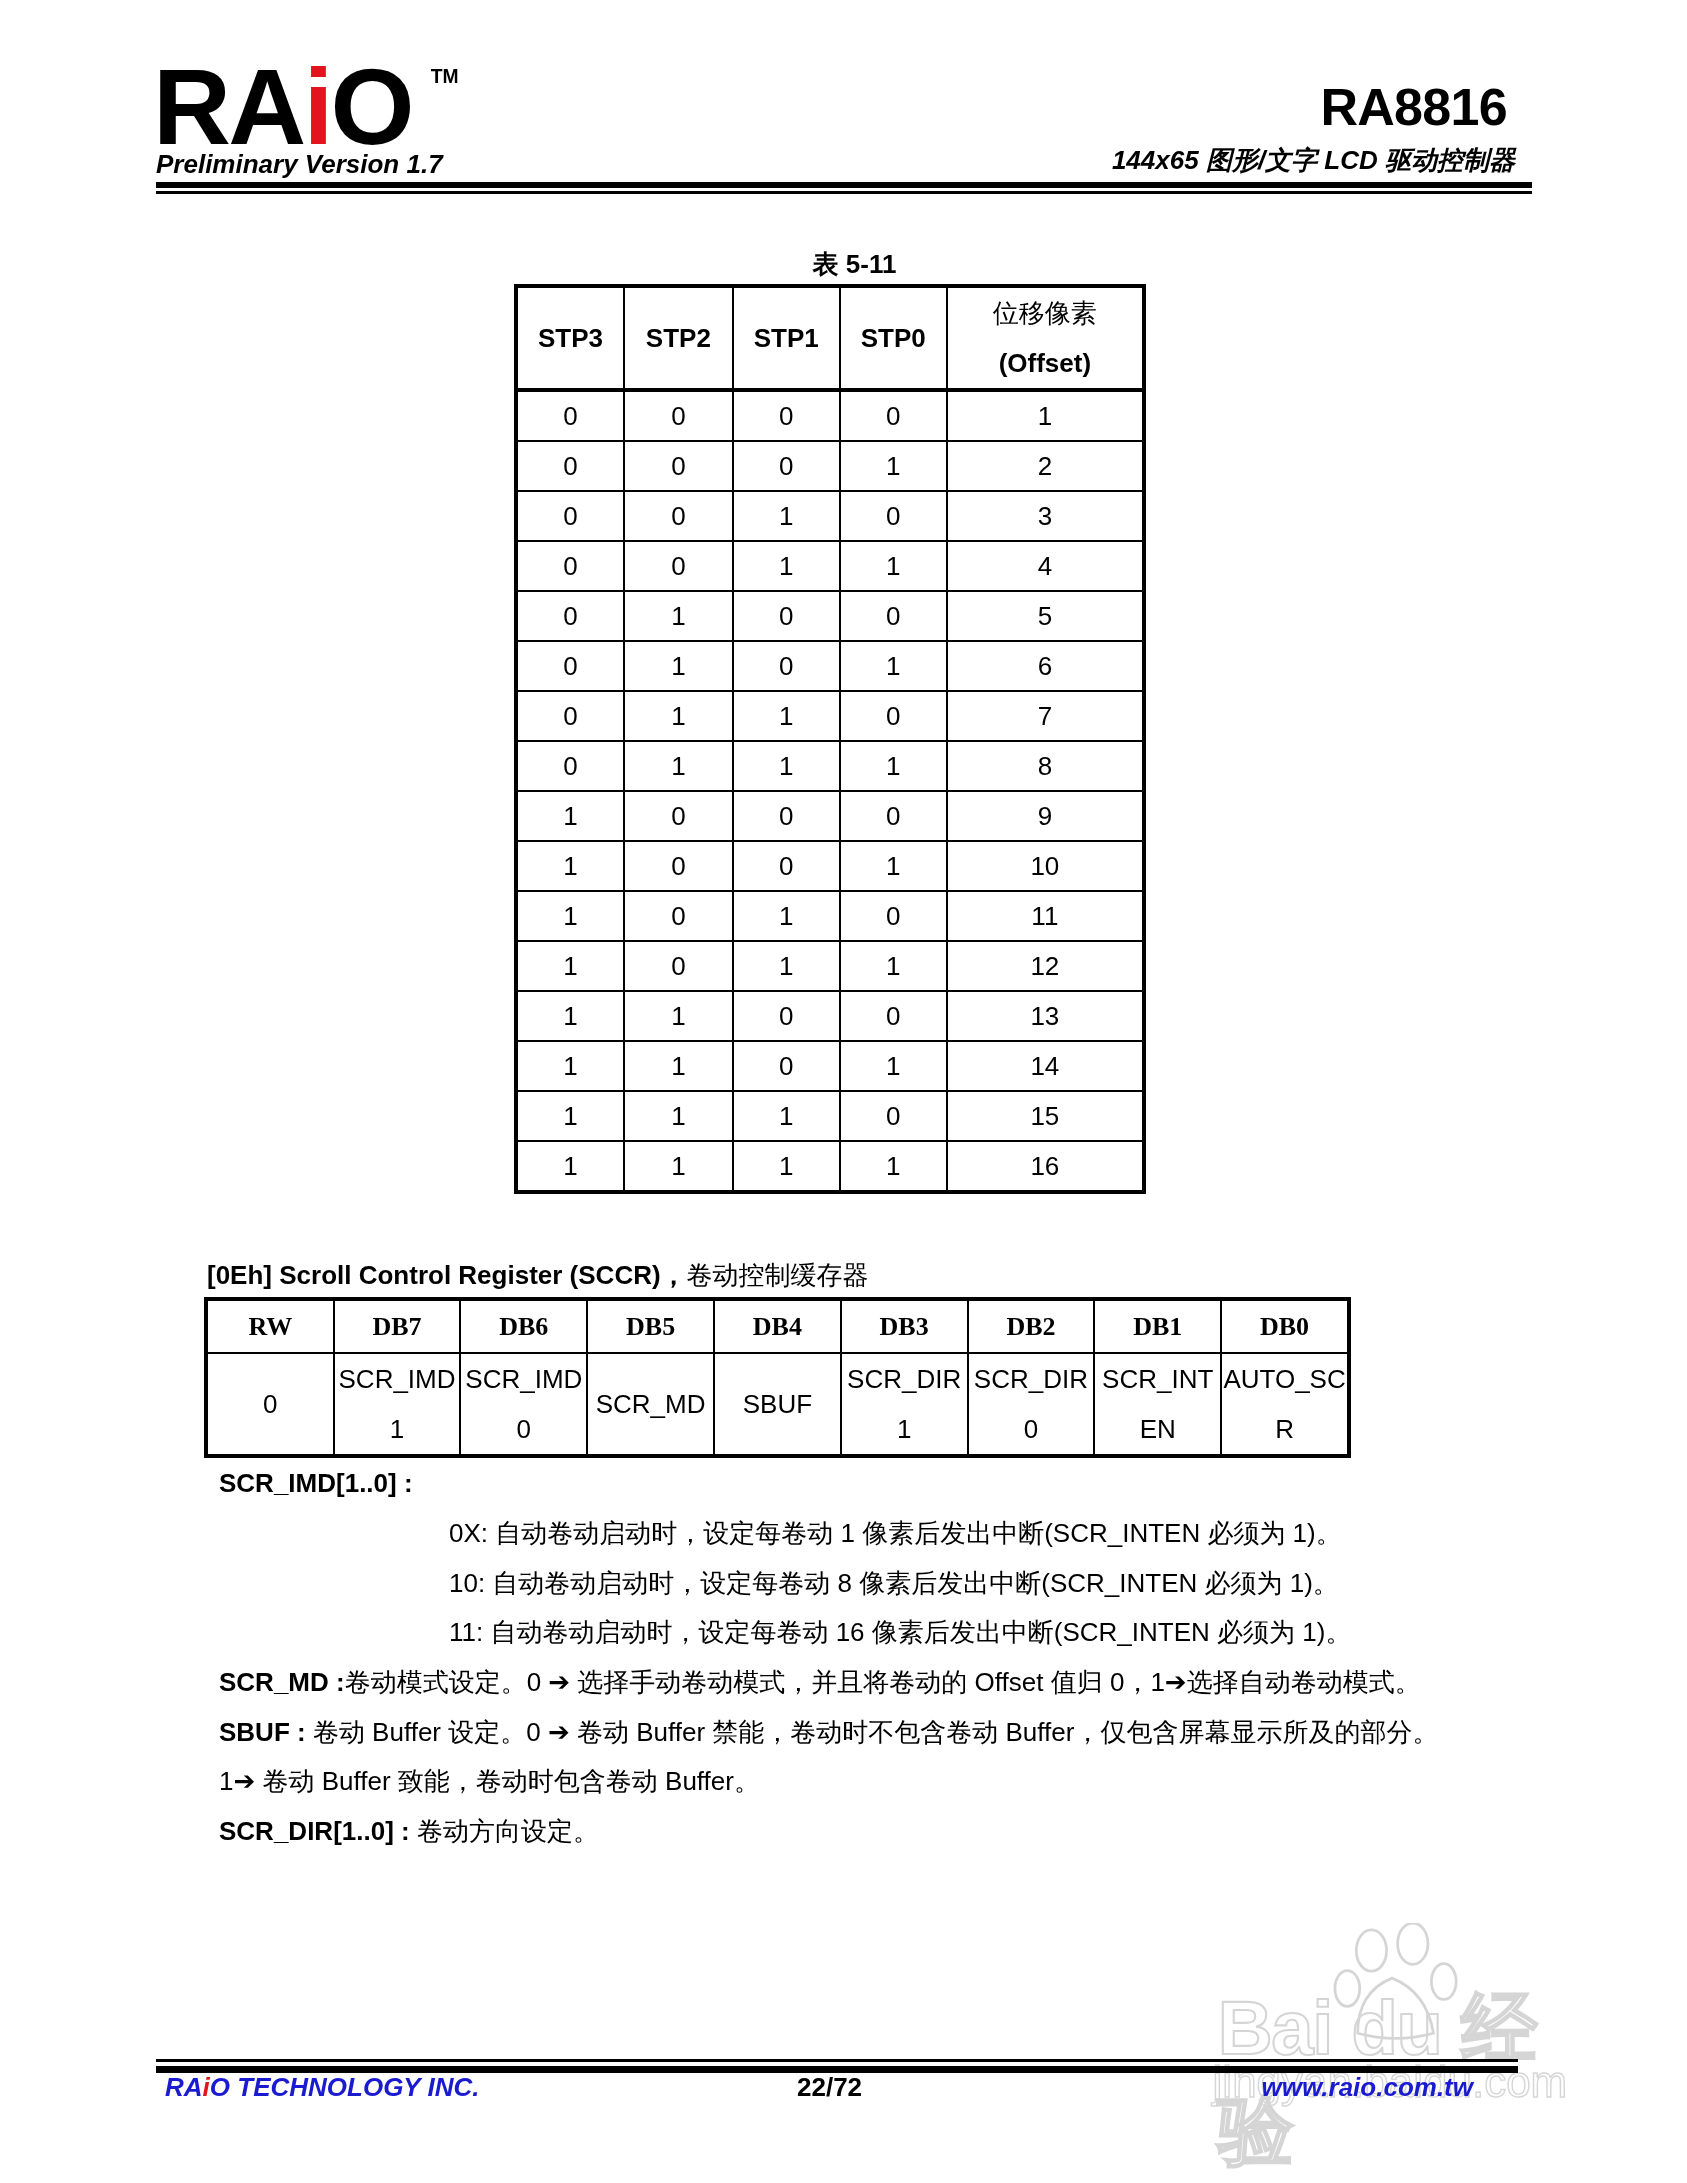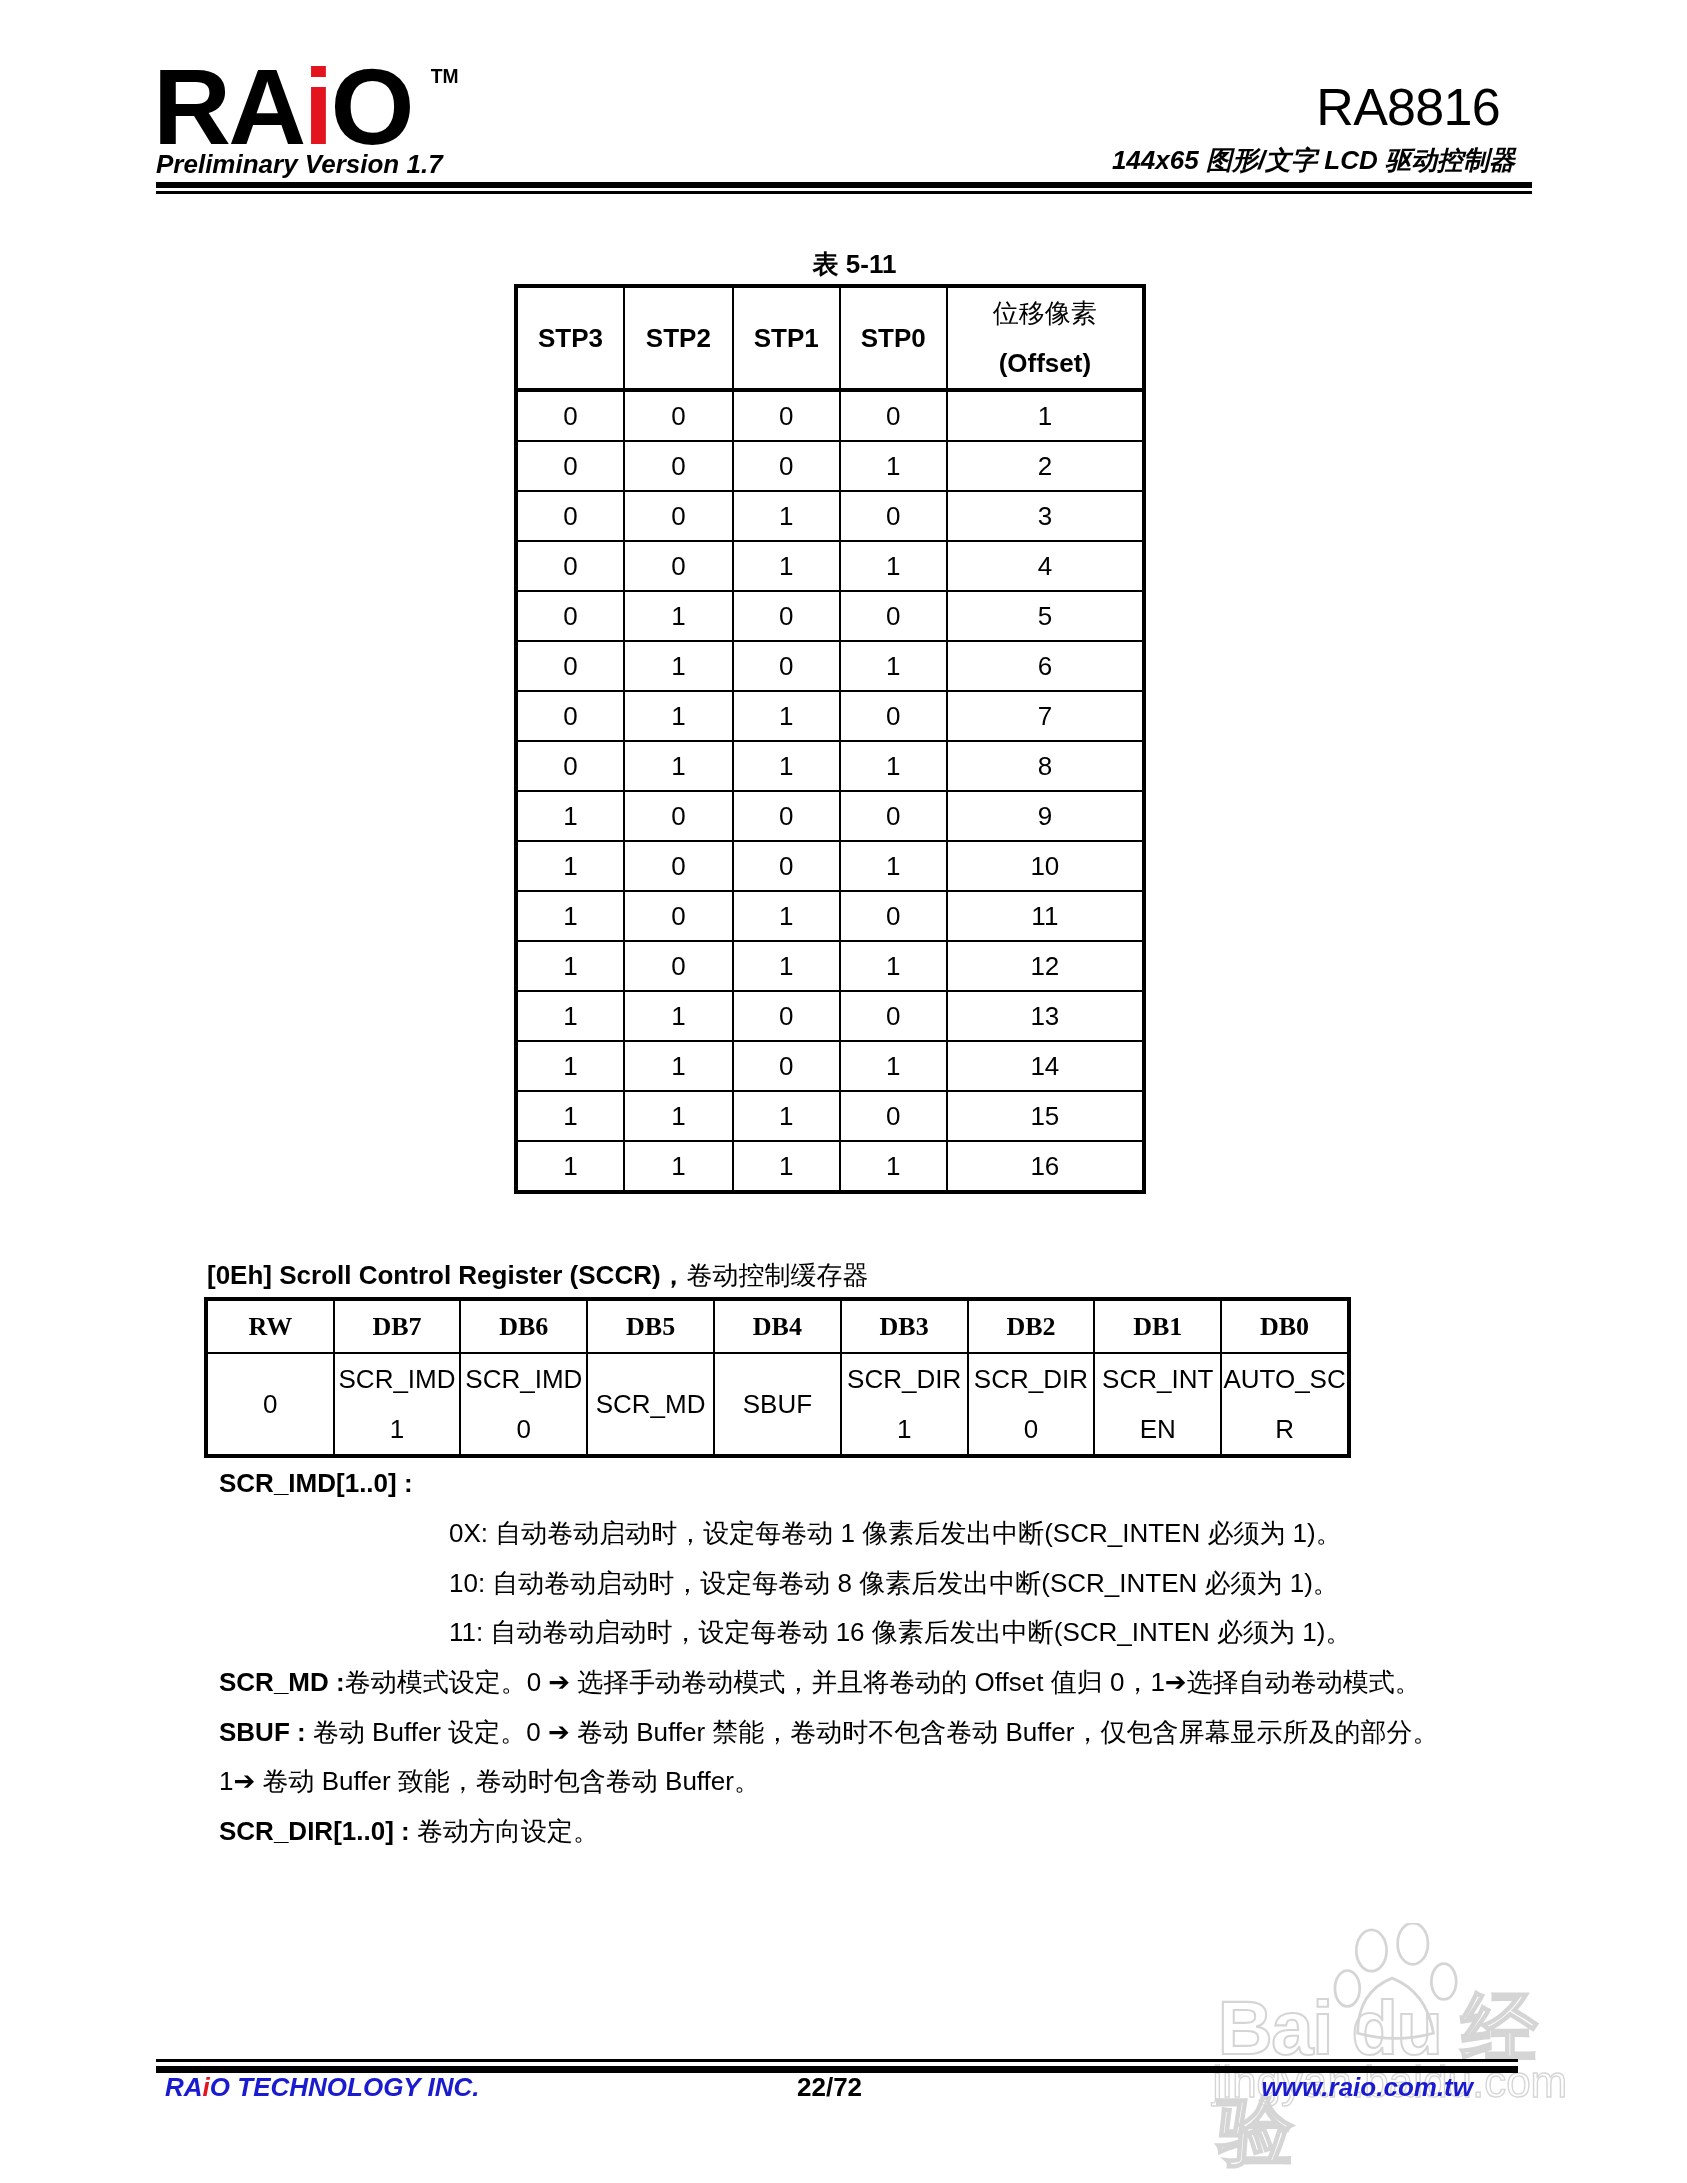--- a/index.html
+++ b/index.html
@@ -5,21 +5,21 @@
   html, body { margin: 0; padding: 0; background: #ffffff; }
   body { width: 1687px; height: 2183px; position: relative; overflow: hidden;
          font-family: "Liberation Sans", "DejaVu Sans", sans-serif; color: #000; }
 
   
   .logo { position: absolute; left: 153px; top: 63px; height: 88px; display: flex; align-items: flex-start; }
   .logo-text { font-family: "Liberation Sans", sans-serif; font-weight: bold; font-size: 108px; line-height: 88px; letter-spacing: -2.8px; }
   .logo-i { color: #e3141d; }
   .logo-tm { font-size: 19.3px; font-weight: bold; line-height: 19.3px; margin-left: 19px; margin-top: 4.1px; }
   .version { position: absolute; left: 156px; top: 149px; font-size: 26px; font-weight: bold; font-style: italic; }
-  .model { position: absolute; right: 187px; top: 77px; font-size: 52px; font-weight: normal; letter-spacing: -0.7px; }
+  .model { position: absolute; right: 180px; top: 77px; font-size: 52px; font-weight: bold; letter-spacing: -0.7px; }
   .subtitle { position: absolute; right: 172px; top: 143px; font-size: 26px; font-weight: bold; font-style: italic; }
   .header-rule-thick { position: absolute; left: 156px; width: 1376px; top: 182px; height: 6.2px; background: #000; }
   .header-rule-thin { position: absolute; left: 156px; width: 1376px; top: 191px; height: 2.8px; background: #000; }
 
   
   .table-caption { position: absolute; left: 510px; width: 689px; text-align: center; top: 247px; font-size: 26px; font-weight: bold; }
   table { border-collapse: collapse; }
   .stp-table { position: absolute; left: 514px; top: 284px; width: 632px; border: 4.1px solid #000; }
   .stp-table th, .stp-table td { border: 2.1px solid #000; text-align: center; font-size: 26px; padding: 0; }
   .stp-table th { font-weight: bold; height: 98px; }

